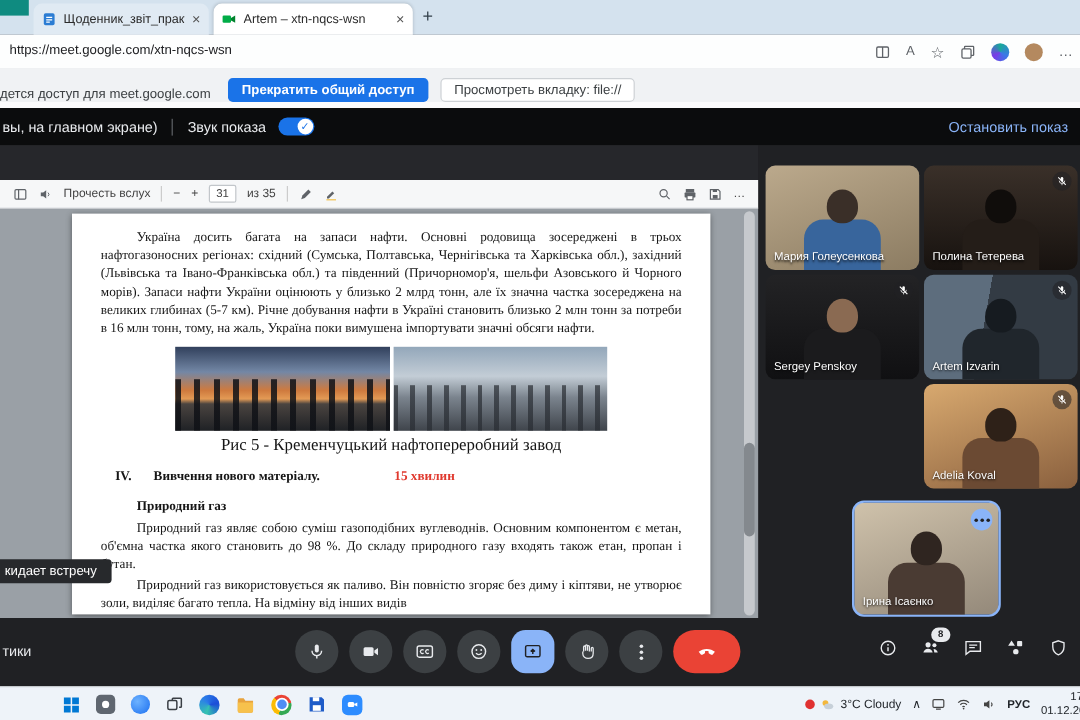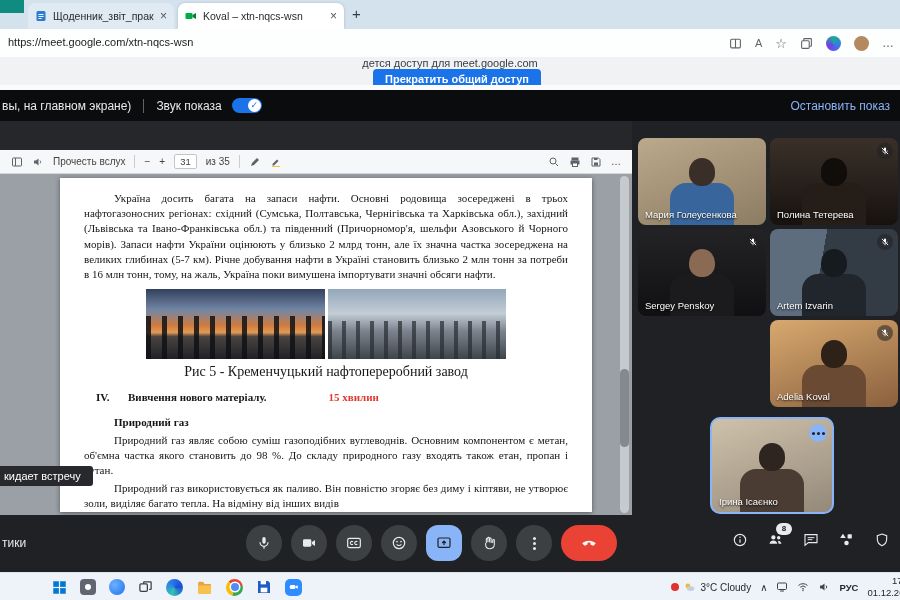--- a/index.html
+++ b/index.html
@@ -21,21 +21,21 @@
   .addressbar{position:absolute;left:0;top:29px;width:900px;height:28px;background:#fdfefe;
               border-bottom:1px solid #e3e7ea;}
   .url{position:absolute;left:8px;top:7px;font-size:11px;color:#202124;}
   .addr-icons{position:absolute;right:6px;top:0;height:28px;display:flex;align-items:center;gap:13px;
               color:#5f6368;font-size:12px;}
   .pf-copilot{width:15px;height:15px;border-radius:50%;
       background:conic-gradient(#18a999,#3b78e7,#7a3be7,#18a999);}
   .pf-avatar{width:15px;height:15px;border-radius:50%;background:#b4895f;}
   
   .notifbar{position:absolute;left:0;top:57px;width:900px;height:28px;background:#f0f2f4;
-            border-bottom:1px solid #d9dcdf;display:flex;align-items:center;font-size:11px;color:#3c4043;flex-direction:column;}
+            border-bottom:1px solid #d9dcdf;display:flex;align-items:flex-end;font-size:11px;color:#3c4043;}
   .notif-text{margin-left:0;white-space:nowrap;}
   .btn-primary{margin-left:14px;background:#1a73e8;color:#fff;border:none;border-radius:4px;
                padding:4px 12px;font-size:11px;font-weight:bold;font-family:inherit;}
   .btn-secondary{margin-left:10px;background:#fff;border:1px solid #cdd1d5;border-radius:4px;
                  padding:3px 10px;font-size:11px;color:#3c4043;font-family:inherit;}
   .gapstrip{position:absolute;left:0;top:85px;width:900px;height:5px;background:#fbfbfc;}
   
   .presentbar{position:absolute;left:0;top:90px;width:900px;height:31px;background:#0b0c0d;
               color:#e8eaed;display:flex;align-items:center;font-size:12px;}
   .pb-label{margin-left:2px;}
@@ -158,21 +158,21 @@
           <line x1="7" y1="17" x2="13" y2="17" stroke="#fff" stroke-width="2"></line>
         </svg>
       <span class="tab-label">Щоденник_звіт_практика.д</span>
       <span class="tab-close">×</span>
     </div>
     <div class="tab tab2">
       <svg width="12" height="12" viewBox="0 0 24 24">
           <rect x="1" y="6" width="14" height="12" rx="2" fill="#00ac47"></rect>
           <path d="M15 10l7-4v12l-7-4z" fill="#00832d"></path>
         </svg>
-      <span class="tab-label">Koval – xtn-nqcs-wsn</span>
+      <span class="tab-label">Artem – xtn-nqcs-wsn</span>
       <span class="tab-close">×</span>
     </div>
     <div class="newtab">+</div>
   </div>
 
   <div class="addressbar">
     <span class="url">https://meet.google.com/xtn-nqcs-wsn</span>
     <div class="addr-icons">
       <svg width="13" height="13" viewBox="0 0 24 24">
           <rect x="3" y="4" width="18" height="16" rx="2" fill="none" stroke="#5f6368" stroke-width="2"></rect>

